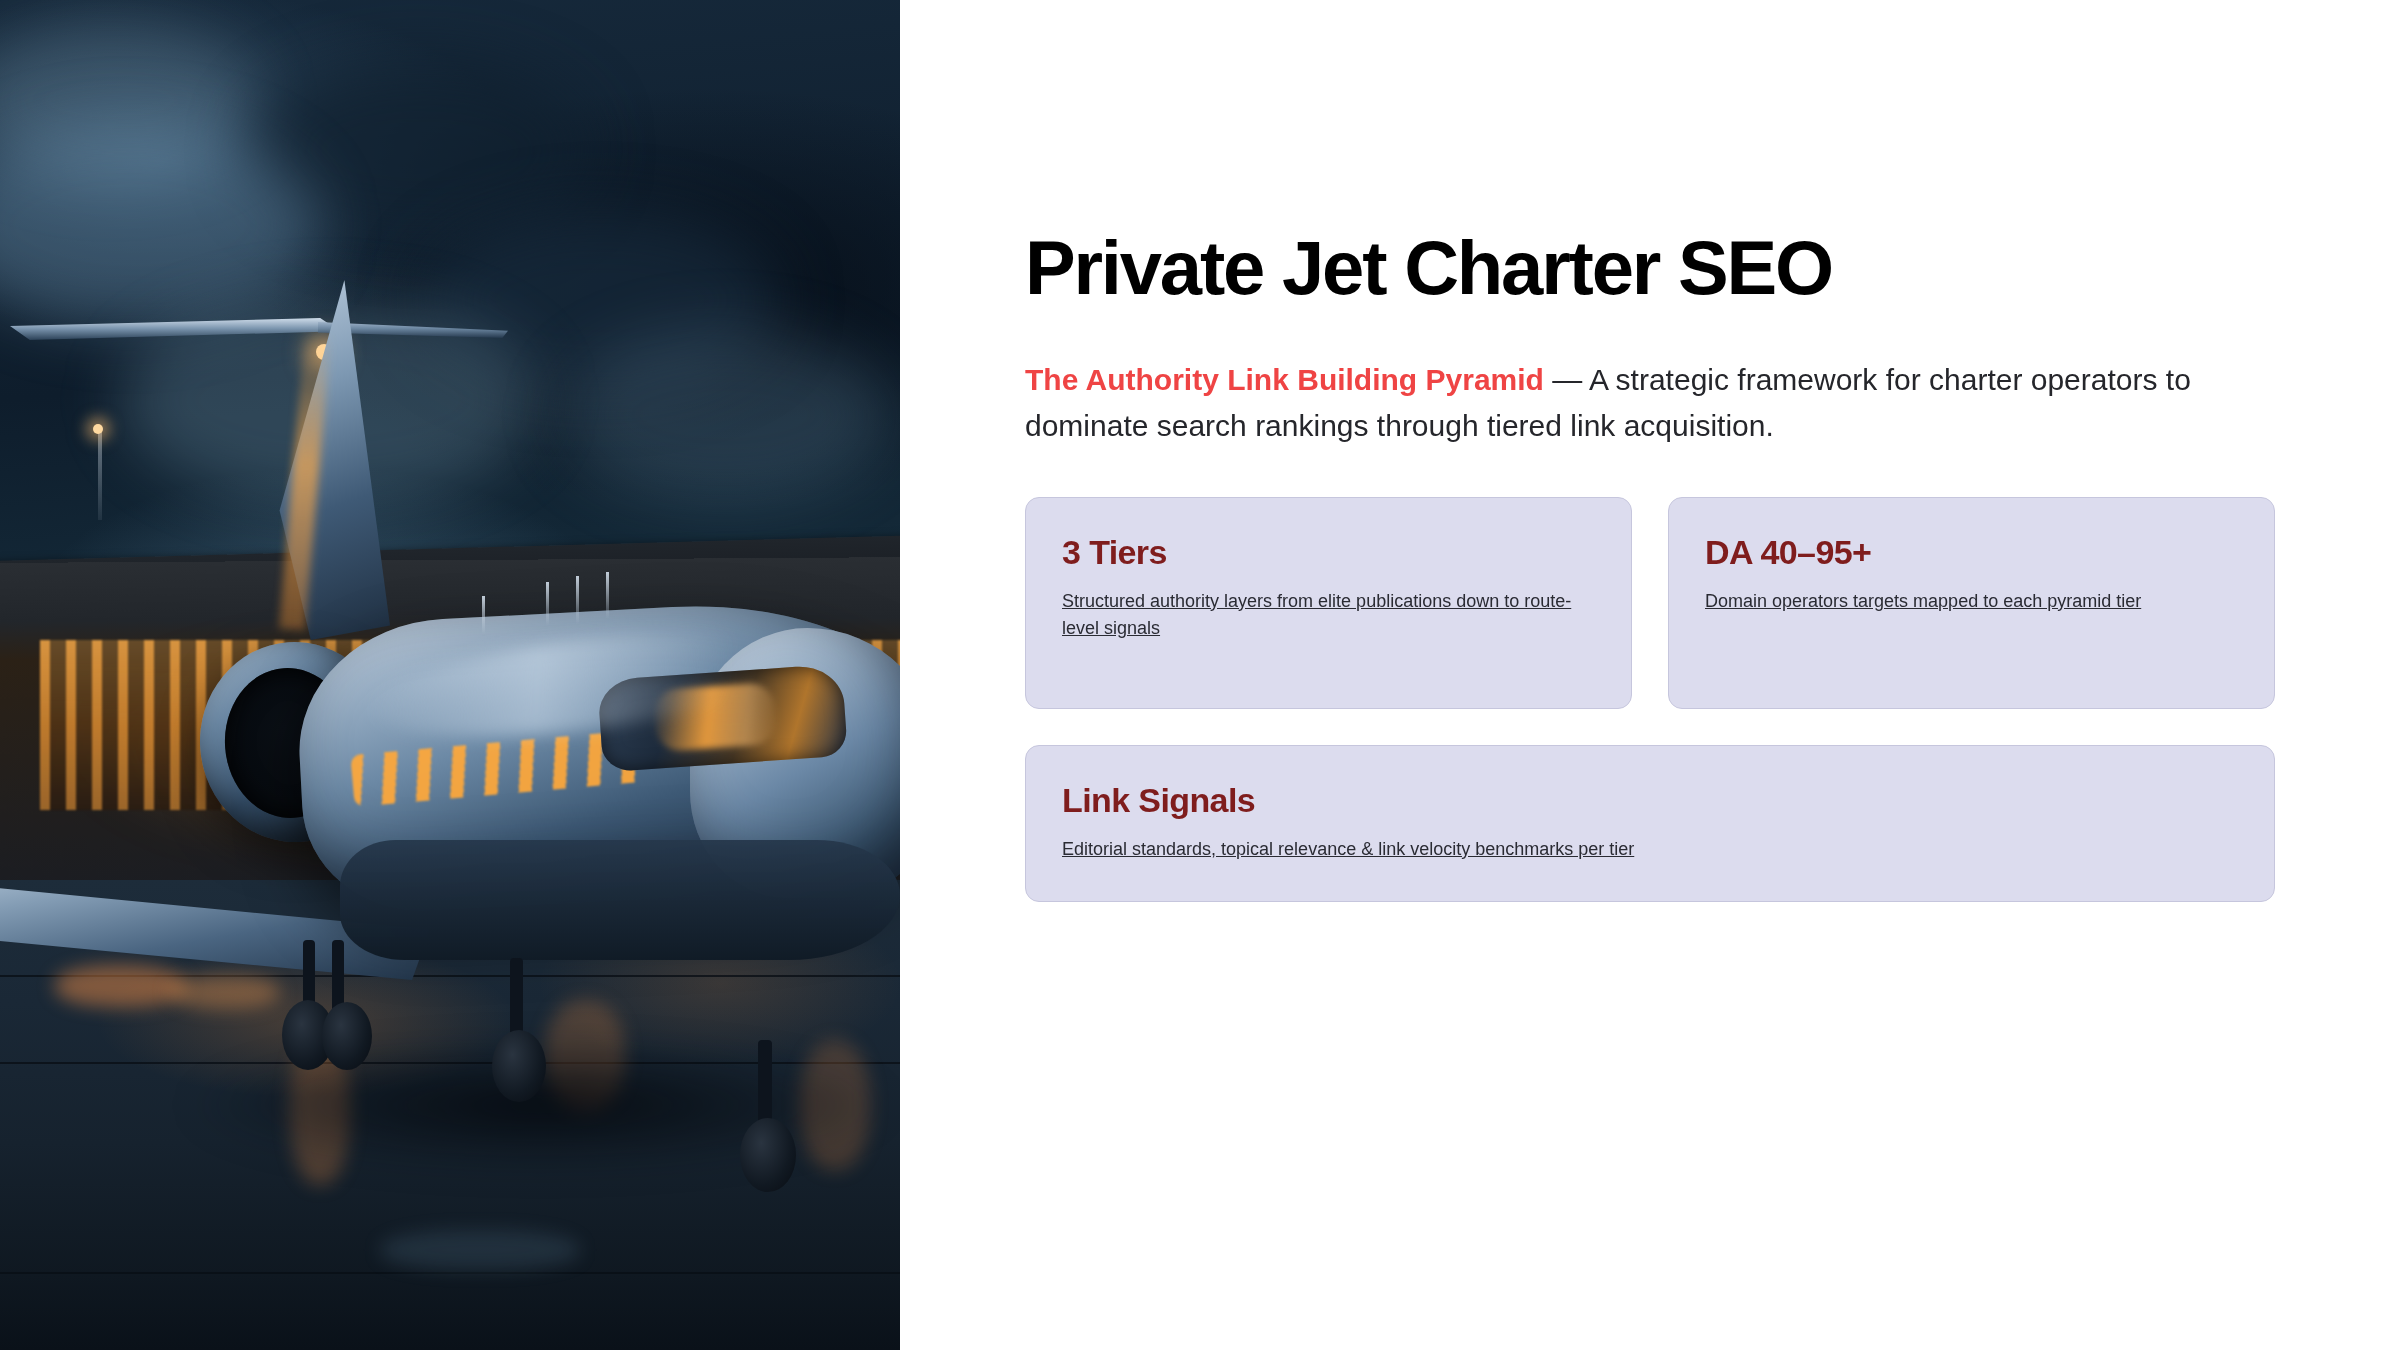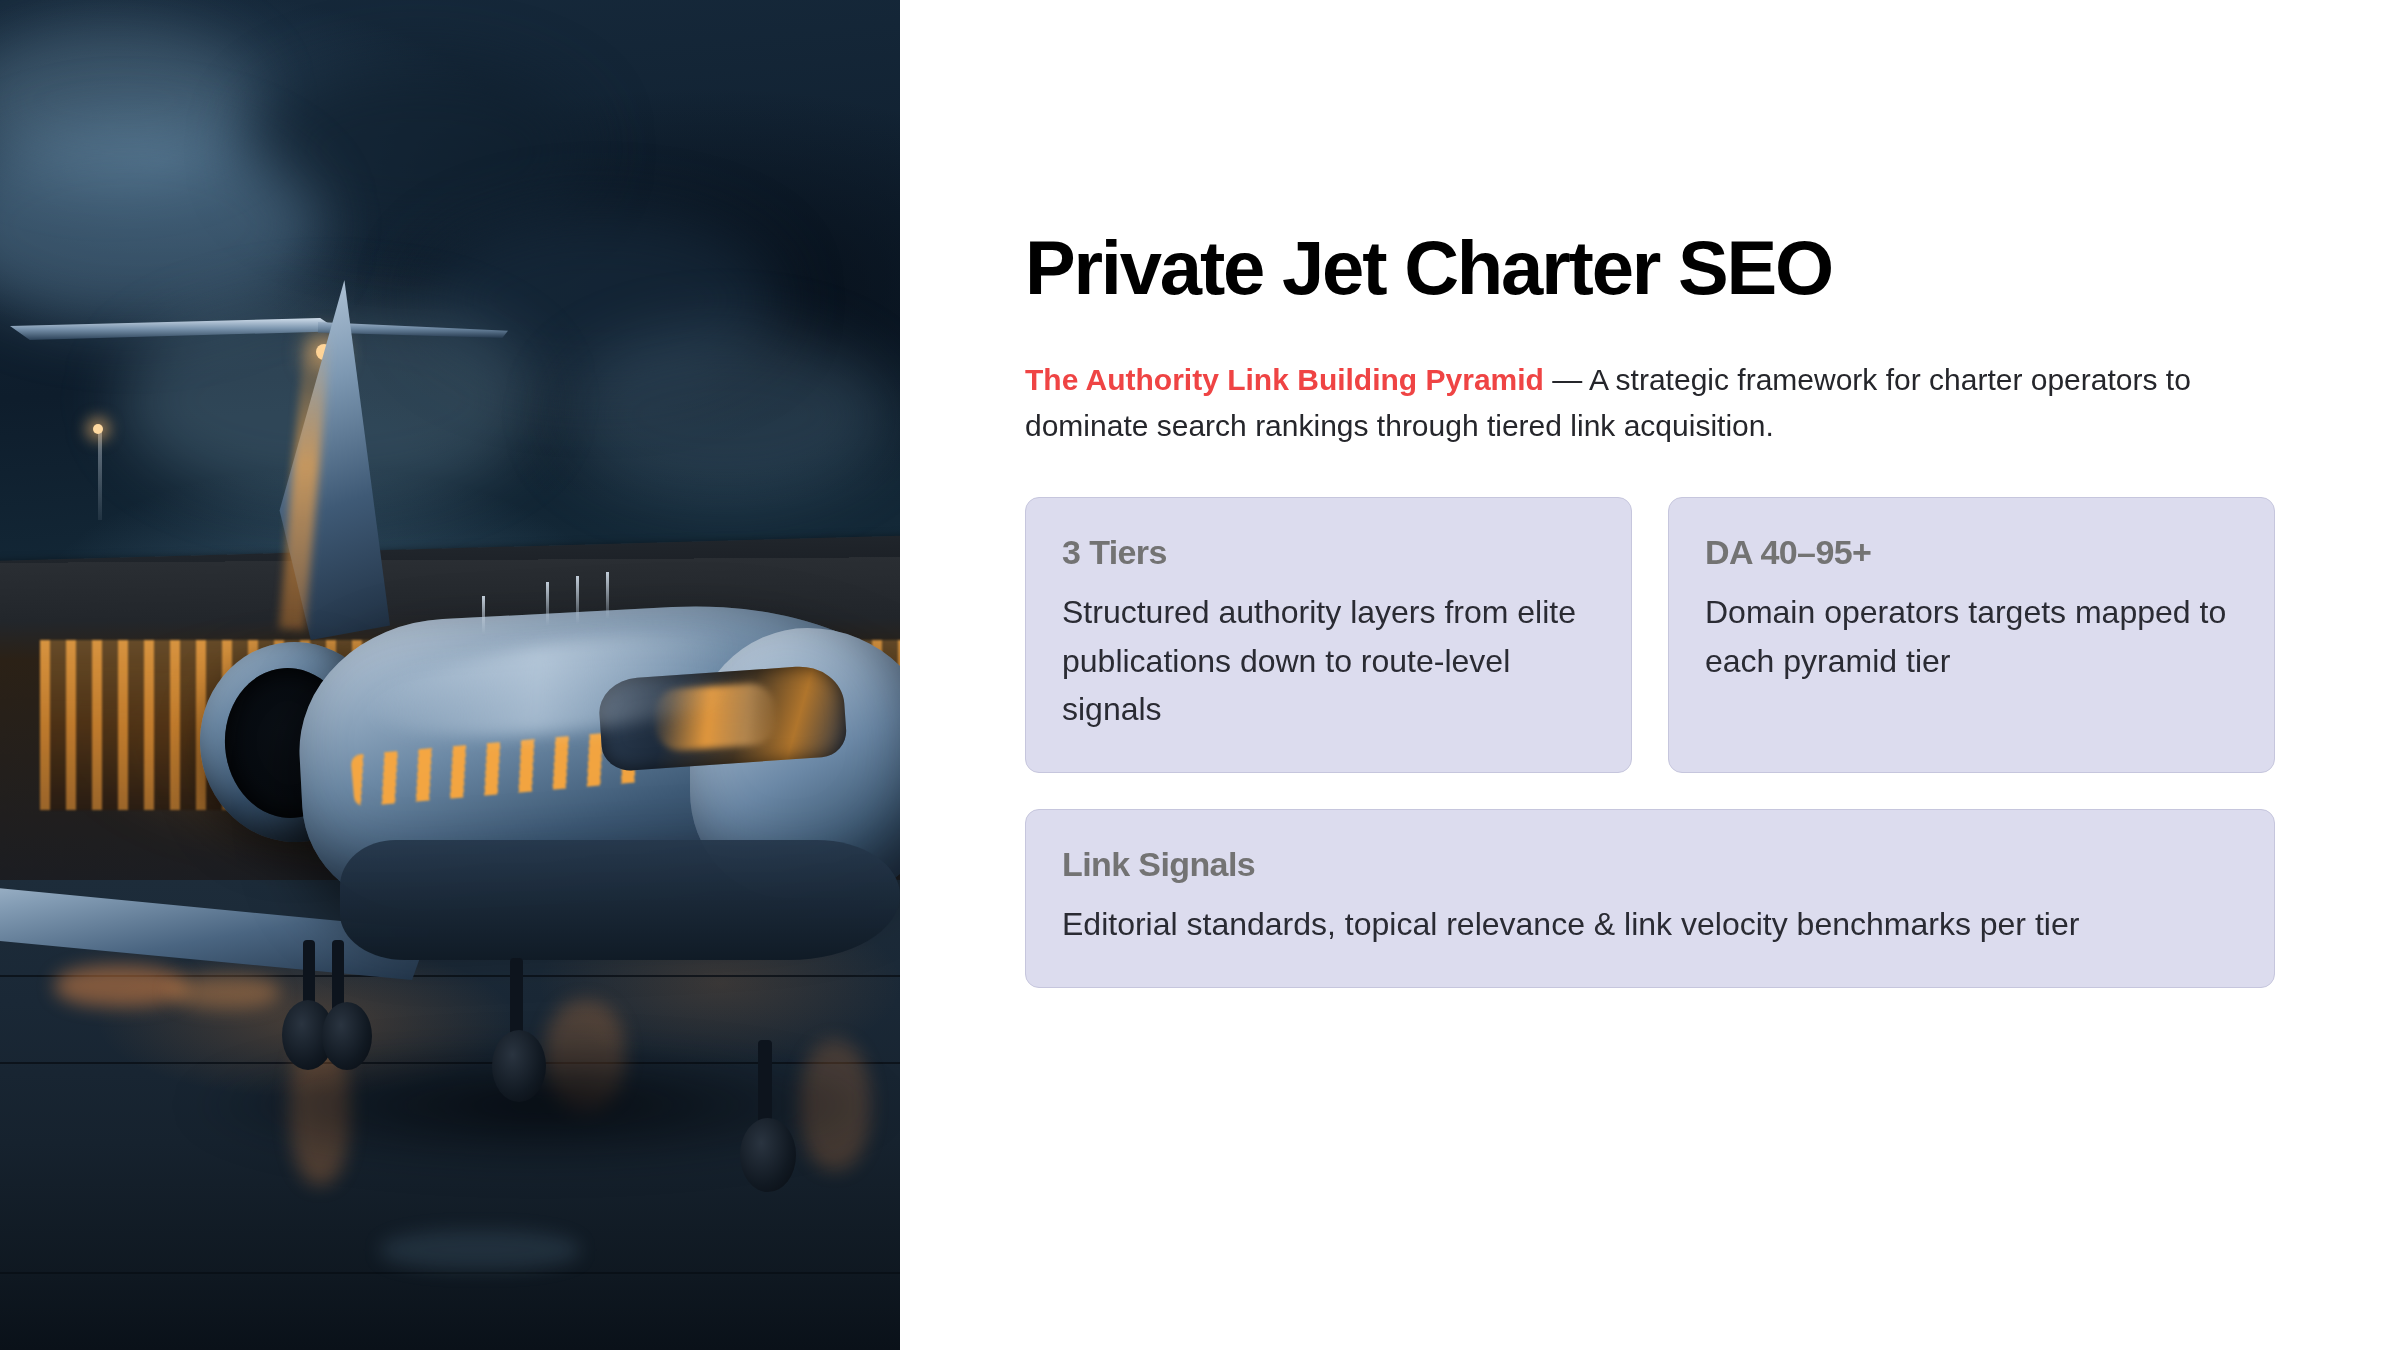--- a/index.html
+++ b/index.html
@@ -355,29 +355,30 @@
   }
   .card-full {
     width: 100%;
     min-height: 128px;
   }
   .card-title {
     margin: 0;
     font-size: 34px;
     font-weight: 700;
     letter-spacing: -0.6px;
-    color: #737373;
+    color: #7f1d1d;
     line-height: 1.18;
   }
   .card-body {
     margin: 0;
     padding-top: 16px;
-    font-size: 32px;
+    font-size: 18px;
     line-height: 1.52;
     color: #2a2b33;
+    text-decoration: underline;
   }
 </style>
 </head>
 <body>
 
 <div class="slide">
 
   <div class="media-panel">
     <div class="sky"></div>
     <div class="cloud c5"></div>

